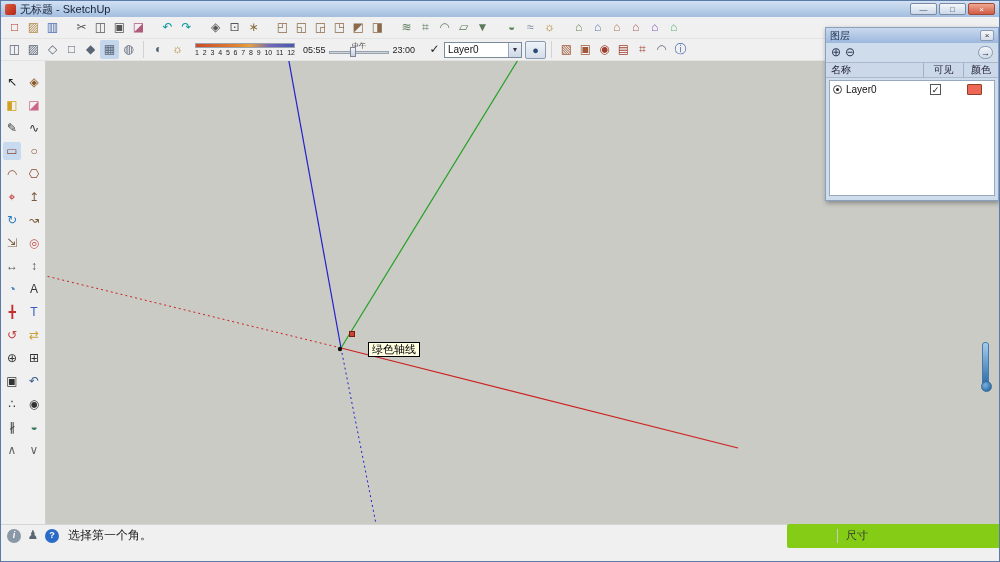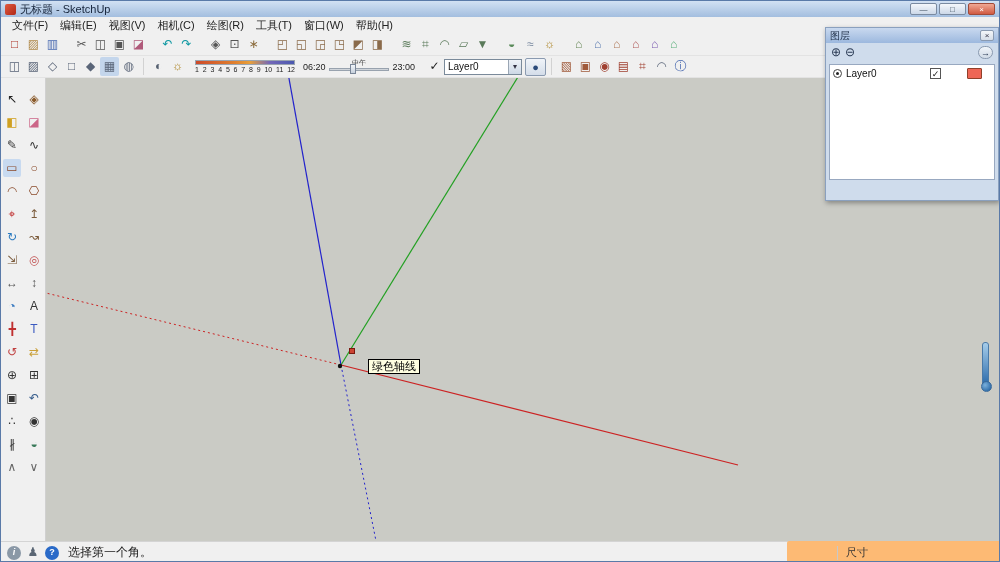--- a/index.html
+++ b/index.html
@@ -94,51 +94,40 @@
                 background:radial-gradient(circle at 35% 35%,#7ab0dc,#1a5a9a);border:1px solid #3a6a9a}
 
   
   .statusbar{height:22px;background:#f0f0f0;border-top:1px solid #d4d4d4;display:flex;align-items:center;
              padding-left:6px;gap:5px;font-size:12px}
   .sb-ic{width:14px;height:14px;line-height:13px;text-align:center;font-size:9px;border-radius:50%;flex:0 0 auto;cursor:default}
   .sb-ic.circle-gray{background:#8a98a6;color:#fff;font-style:italic;font-weight:bold}
   .sb-ic.plain{background:none;color:#5a6674;font-size:12px}
   .sb-ic.circle-blue{background:#2a6ac8;color:#fff;font-weight:bold}
   .sb-msg{color:#1a1a1a;white-space:nowrap;margin-left:4px}
-  .vcb{margin-left:auto;width:212px;height:24px;background:#fdba74;display:flex;align-items:center;border-radius:2px 0 0 2px}
+  .vcb{margin-left:auto;width:212px;height:24px;background:#84cc16;display:flex;align-items:center;border-radius:2px 0 0 2px}
   .vcb-div{width:1px;height:14px;background:#c8c8c8;margin-left:50px}
   .vcb-label{font-size:11px;color:#333;padding:0 8px;white-space:nowrap}
   .vcb-input{flex:1;border:none;outline:none;font-size:11px;background:transparent;min-width:0}
 </style>
 </head>
 <body>
 
 <div class="window">
 
   <div class="titlebar">
     <span class="app-icon"></span>
     <span class="title">无标题 - SketchUp</span>
     <span class="win-controls">
       <button class="wc">—</button>
       <button class="wc">□</button>
       <button class="wc close">×</button>
     </span>
   </div>
 
-  <div class="menubar">
-
-  <span class="menu-item">文件(F)</span>
-      <span class="menu-item">编辑(E)</span>
-      <span class="menu-item">视图(V)</span>
-      <span class="menu-item">相机(C)</span>
-      <span class="menu-item">绘图(R)</span>
-      <span class="menu-item">工具(T)</span>
-      <span class="menu-item">窗口(W)</span>
-      <span class="menu-item">帮助(H)</span>
-    </div>
 
   <div class="toolbar">
 
   <span class="tbi" style="color: rgb(176, 58, 46); margin-left: 0px;">□</span>
       <span class="tbi" style="color: rgb(176, 138, 74); margin-left: 0px;">▨</span>
       <span class="tbi" style="color: rgb(74, 106, 176); margin-left: 0px;">▥</span>
       <span class="tbi" style="color: rgb(85, 85, 85); margin-left: 10px;">✂</span>
       <span class="tbi" style="color: rgb(85, 85, 85); margin-left: 0px;">◫</span>
       <span class="tbi" style="color: rgb(85, 85, 85); margin-left: 0px;">▣</span>
       <span class="tbi" style="color: rgb(176, 90, 122); margin-left: 0px;">◪</span>
@@ -198,21 +187,21 @@
           <span class="mn">6</span>
           <span class="mn">7</span>
           <span class="mn">8</span>
           <span class="mn">9</span>
           <span class="mn">10</span>
           <span class="mn">11</span>
           <span class="mn">12</span>
         </div>
     </div>
     <div class="time-slider">
-      <span class="tlabel">06:20</span>
+      <span class="tlabel">05:55</span>
       <span class="track-wrap">
         <span class="noon">中午</span>
         <span class="groove"></span>
         <span class="thumb"></span>
       </span>
       <span class="tlabel">23:00</span>
     </div>
     <span class="tbi check">✓</span>
     <span class="combo">
       <span class="combo-val">Layer0</span>
@@ -290,20 +279,25 @@
   <div class="layers-panel">
     <div class="lp-title">
       <span>图层</span>
       <button class="lp-close">×</button>
     </div>
     <div class="lp-tools">
       <button class="lp-btn">⊕</button>
       <button class="lp-btn">⊖</button>
       <button class="lp-btn lp-detail">→</button>
     </div>
+    <div class="lp-header">
+      <span class="col-name">名称</span>
+      <span class="col-vis">可见</span>
+      <span class="col-color">颜色</span>
+    </div>
     <div class="lp-list">
 
     <div class="lp-row">
           <span class="radio"></span>
           <span class="lname">Layer0</span>
           <span class="cbox">✓</span>
           <span class="swatch" style="background: rgb(238, 102, 85);"></span>
         </div>
       </div>
   </div>

